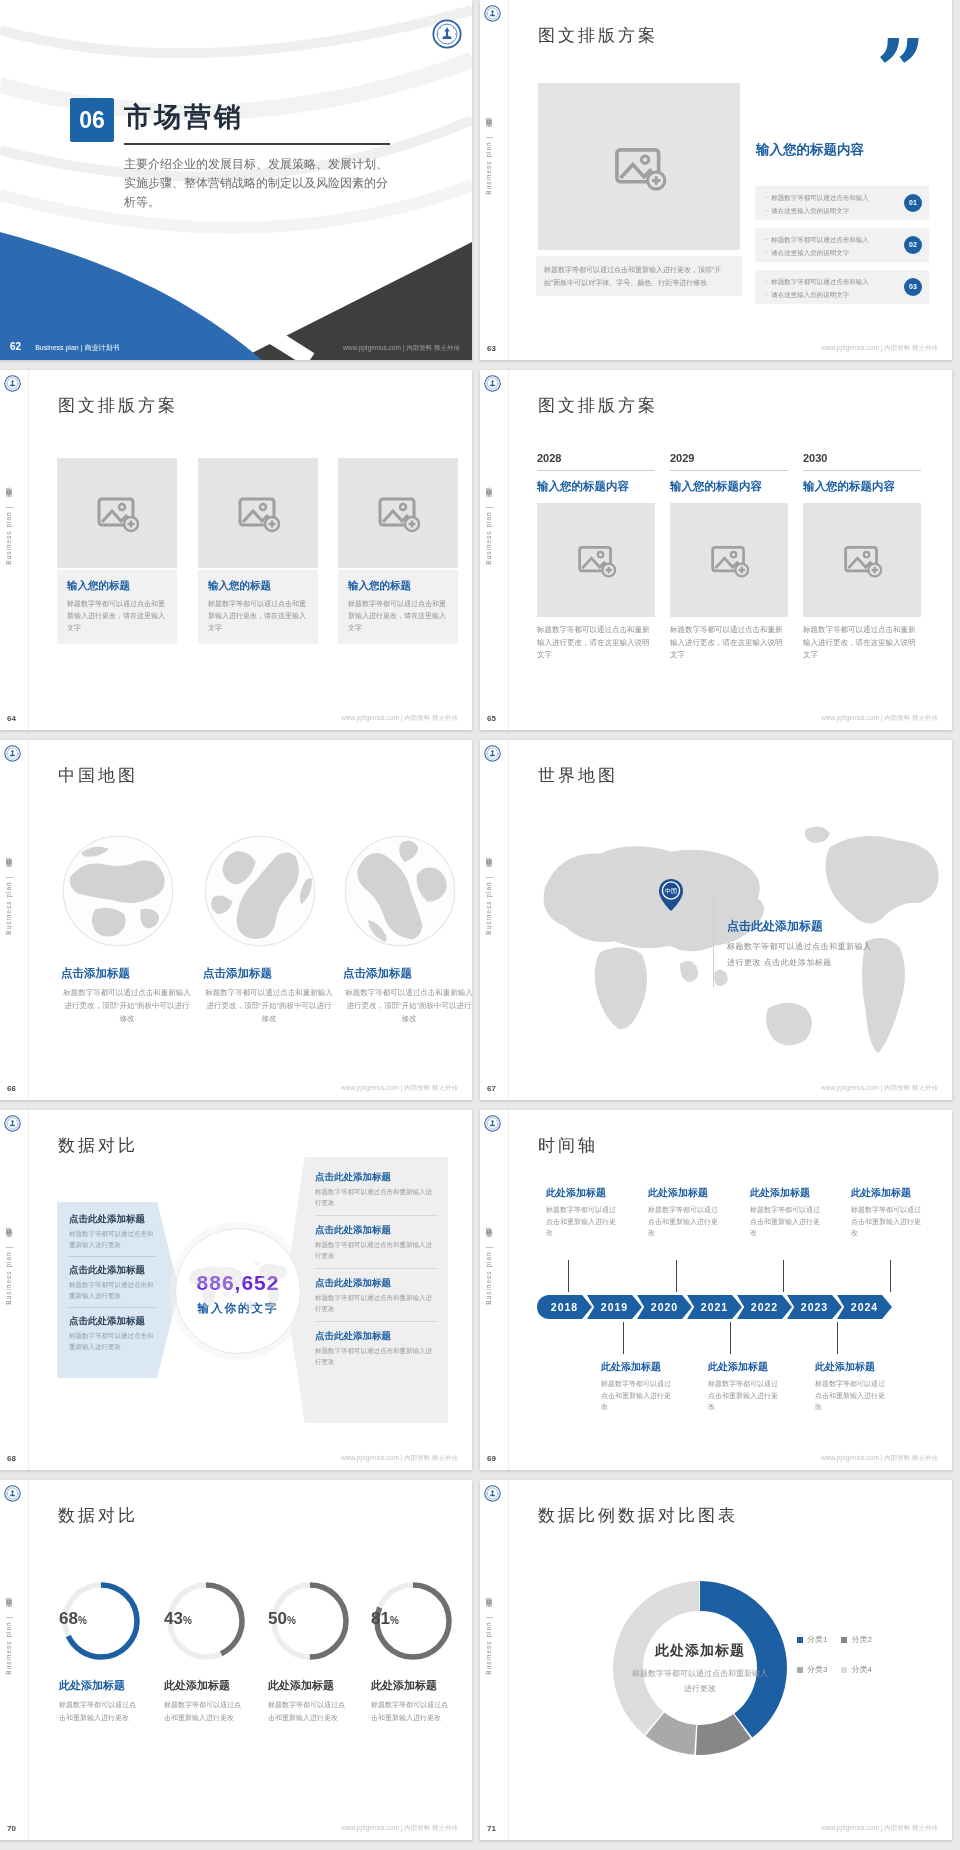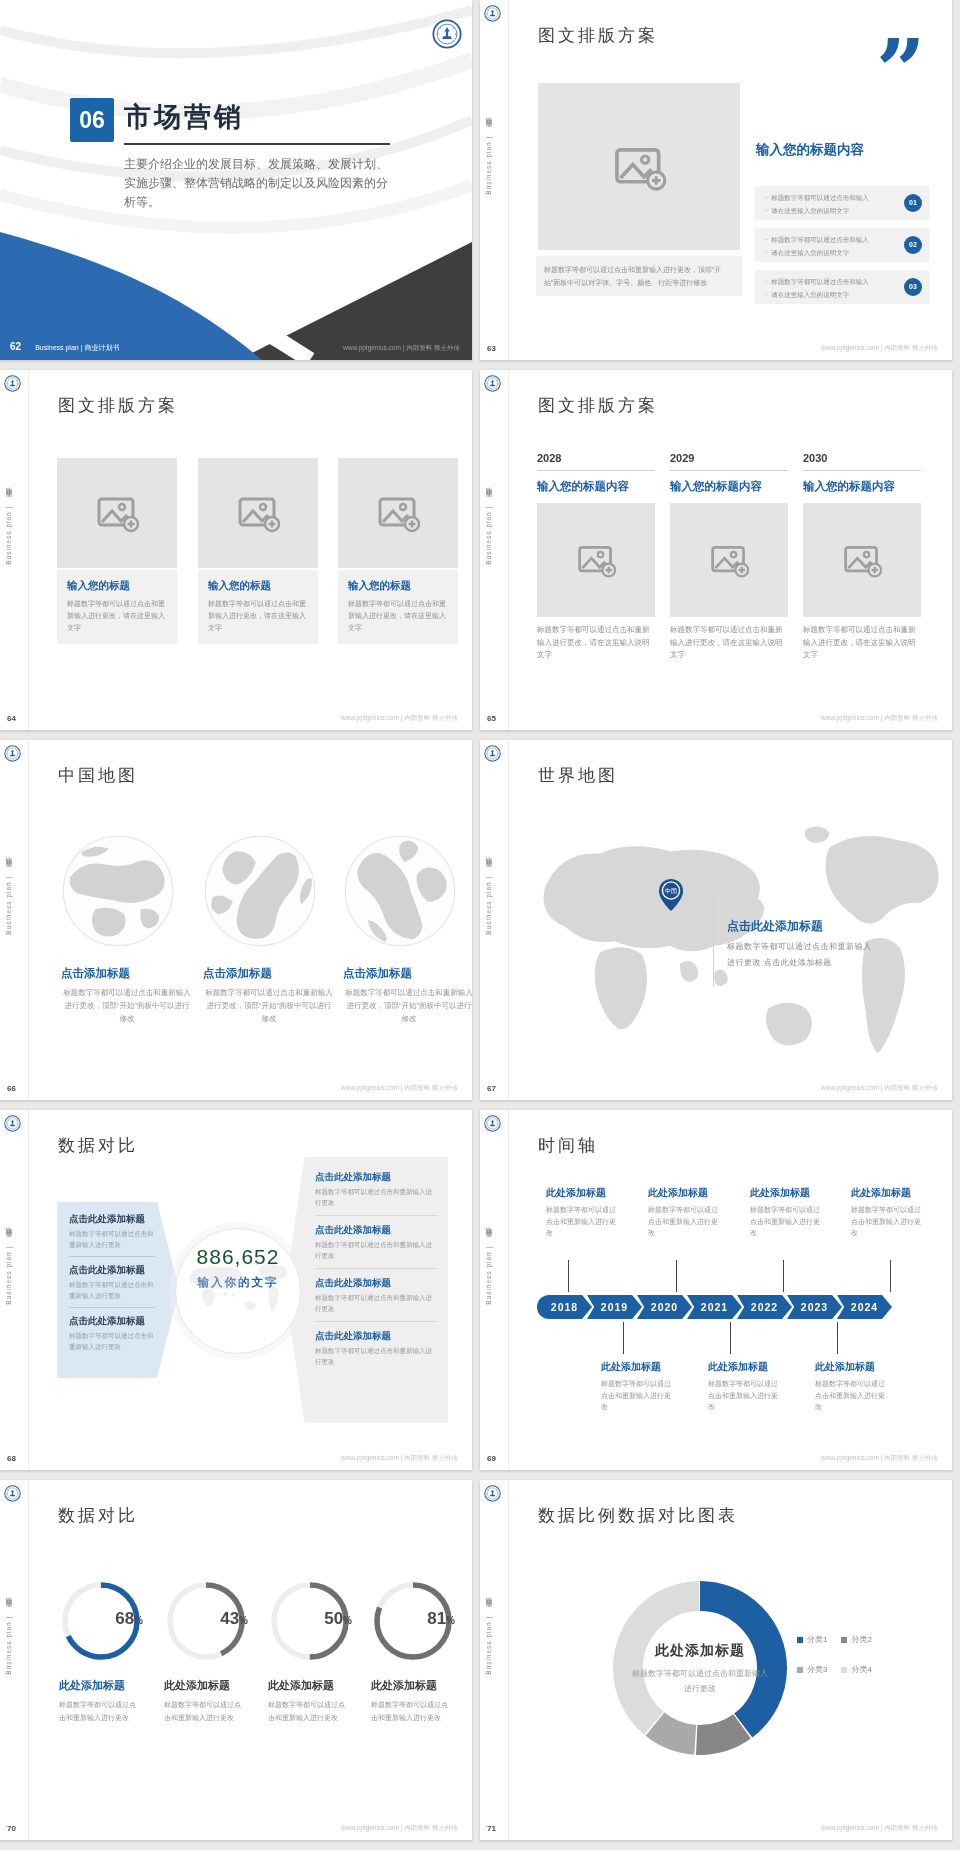--- a/index.html
+++ b/index.html
@@ -58,36 +58,36 @@
   .s68-right{position:absolute;left:285px;top:47px;width:163px;height:266px;background:#efefef;clip-path:polygon(0 50%,12% 0,100% 0,100% 100%,12% 100%);padding:6px 10px 0 30px;box-sizing:border-box;}
   .s68-item .h{font-size:9.5px;font-weight:bold;color:#2c4257;}
   .s68-right .s68-item .h{color:#1d5fa3;}
   .s68-item .b{font-size:6.5px;line-height:10.5px;color:#93a0ad;margin-top:3px;}
   .s68-right .s68-item .b{color:#9a9a9a;}
   .s68-left .s68-item{padding:7px 0 6px;border-bottom:1px solid #b9cada;}
   .s68-left .s68-item:last-child{border-bottom:none;}
   .s68-right .s68-item{padding:8px 0 7px;border-bottom:1px solid #d8d8d8;}
   .s68-right .s68-item:last-child{border-bottom:none;}
   .s68-circle{position:absolute;left:175px;top:118px;width:124px;height:124px;border-radius:50%;background:#fff;border:1px solid #e6e6e6;box-shadow:0 0 0 6px rgba(240,240,240,.45);text-align:center;}
-  .s68-val{margin-top:16px;font-size:21px;font-weight:normal;color:#14532d;letter-spacing:1px;}
+  .s68-val{margin-top:42px;font-size:21px;font-weight:bold;color:#6d28d9;letter-spacing:1px;}
   .s68-lbl{margin-top:6px;font-size:11.5px;font-weight:bold;color:#1d5fa3;letter-spacing:2px;}
   .s68-map{position:absolute;left:10px;top:28px;width:104px;height:64px;opacity:.35;}
   
   .tl-item{position:absolute;width:92px;}
   .tl-item .h{font-size:10px;}
   .tl-item .b{font-size:7px;line-height:11.5px;color:#969696;margin-top:4px;width:72px;}
   .tl-conn{position:absolute;width:1px;background:#444;}
   .tl-bar{position:absolute;left:57px;top:185px;display:flex;}
   .tl-seg{width:55px;height:24px;margin-right:-5px;background:#1d5fa3;color:#fff;font-size:10.5px;font-weight:bold;text-align:center;line-height:24px;clip-path:polygon(0 0,82% 0,100% 50%,82% 100%,0 100%,13% 50%);letter-spacing:1px;}
   .tl-seg:first-child{clip-path:polygon(0 0,82% 0,100% 50%,82% 100%,0 100%);border-radius:12px 0 0 12px;}
   
   .ringwrap{position:absolute;top:99px;width:84px;height:84px;}
   .ring-track{fill:none;stroke:#ededed;stroke-width:5.5;}
   .ring-arc{fill:none;stroke-width:5.5;}
-  .ring-label{position:absolute;left:0;top:30px;width:84px;text-align:right;color:#4a4a4a;font-weight:bold;}
+  .ring-label{position:absolute;left:0;top:30px;width:84px;text-align:left;color:#4a4a4a;font-weight:bold;}
   .ring-label .v{font-size:17px;}
   .ring-label .p{font-size:10px;}
   .dc-col{position:absolute;top:198px;width:100px;}
   .dc-heading{font-size:11px;font-weight:bold;color:#3f3f3f;}
   .dc-heading.accent{color:#1d5fa3;}
   .dc-body{font-size:7px;line-height:12.5px;color:#949494;margin-top:6px;width:80px;}
   
   .s71-center{position:absolute;left:150px;top:162px;width:140px;text-align:center;}
   .s71-ch{font-size:14px;font-weight:bold;color:#3a3a3a;letter-spacing:1px;}
   .s71-cb{font-size:8px;line-height:15px;color:#9a9a9a;margin-top:6px;}

